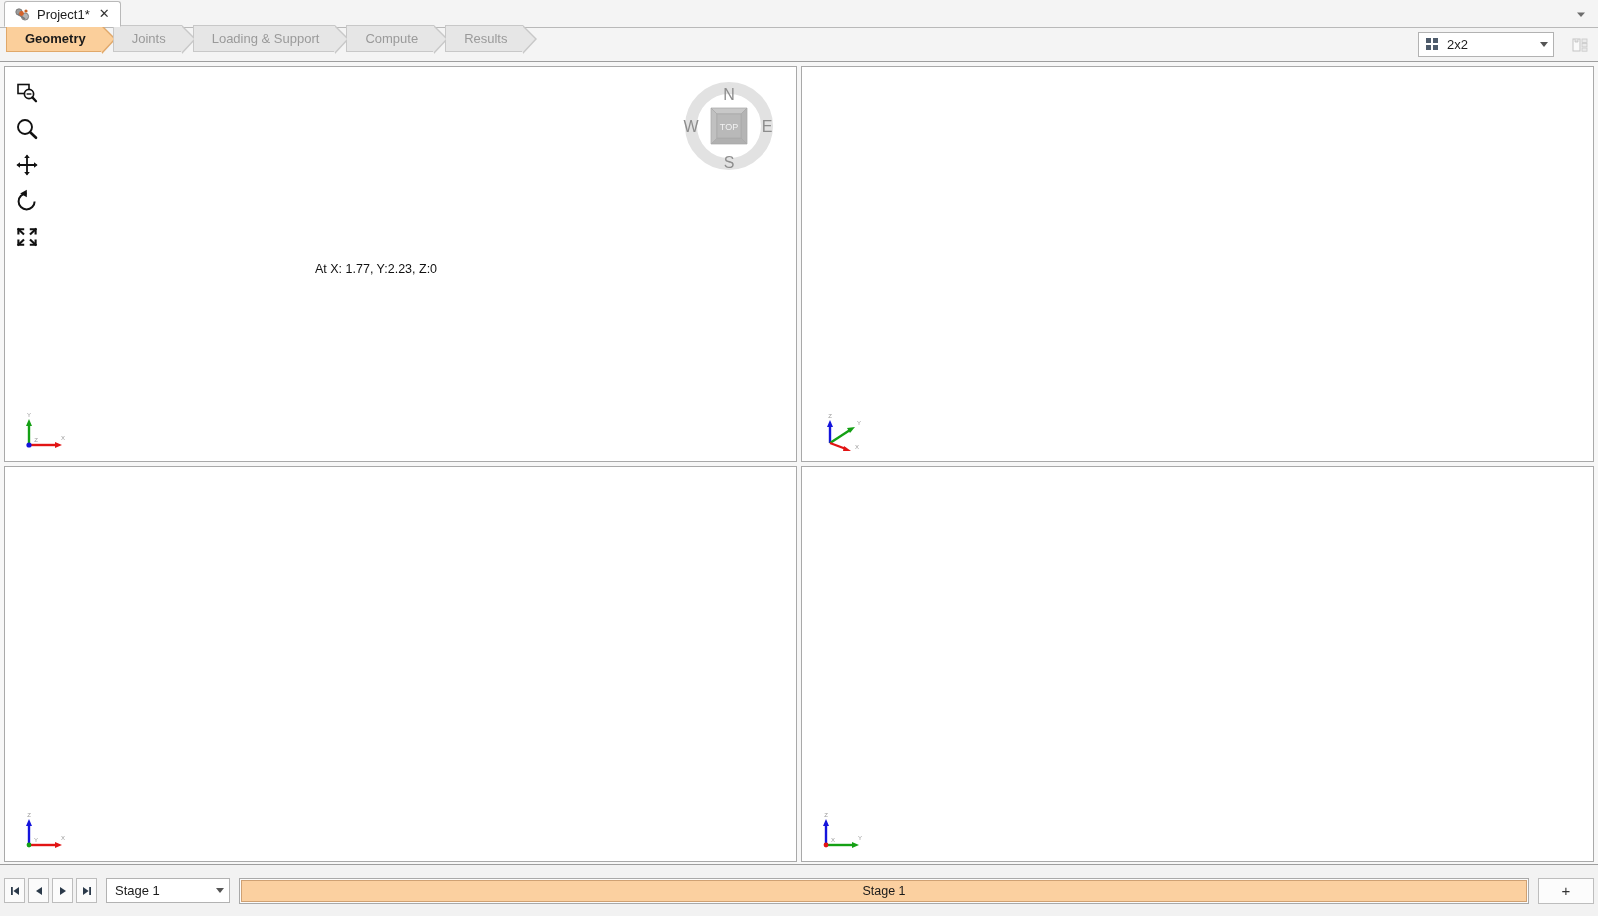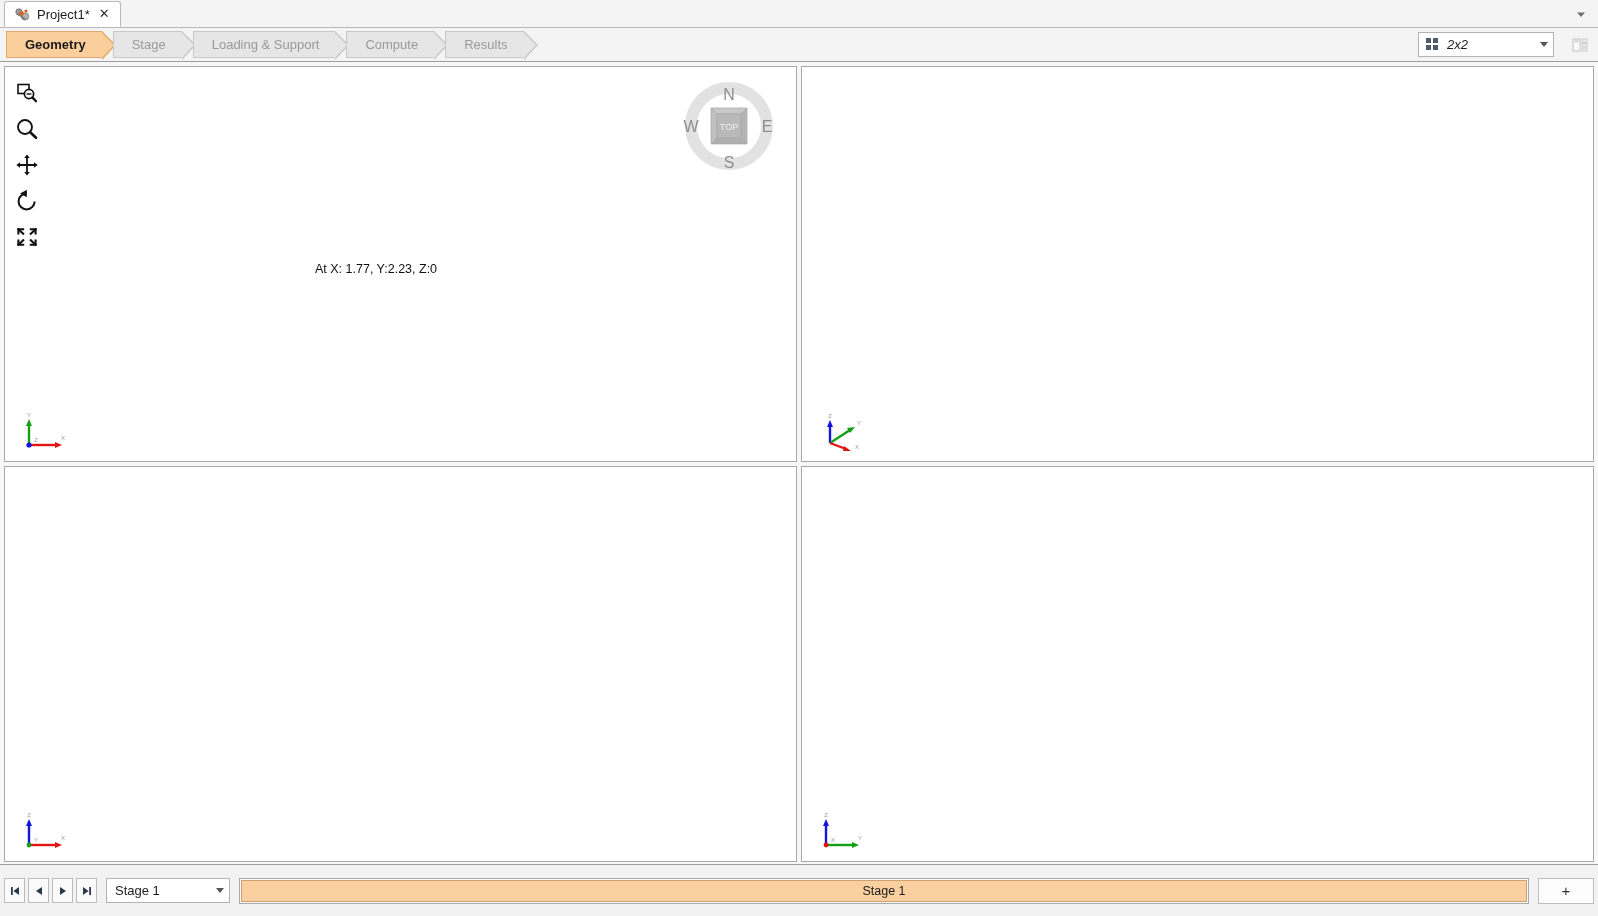--- a/index.html
+++ b/index.html
@@ -83,21 +83,21 @@
     height: 33px;
     background: #f4f4f4;
     border-bottom: 1px solid #9e9e9e;
     display: flex;
     align-items: center;
     position: relative;
     flex: 0 0 auto;
   }
   .steps {
     display: flex;
-    align-items: center;
+    align-items: flex-end;
     height: 14px;
     margin-left: 2px;
   }
   .step {
     position: relative;
     height: 27px;
     display: flex;
     align-items: center;
     padding: 0 16px 0 18px;
     box-sizing: border-box;
@@ -154,21 +154,20 @@
     display: flex;
     align-items: center;
     padding: 0 5px 0 7px;
     box-sizing: border-box;
     gap: 8px;
   }
   .layout-select .lbl {
     font-size: 13px;
     color: #1b1b1b;
     flex: 1 1 auto;
-    font-style: italic;
   }
   .grid-icon {
     width: 13px;
     height: 13px;
     display: grid;
     grid-template-columns: 5px 5px;
     grid-template-rows: 5px 5px;
     gap: 2px;
     flex: 0 0 auto;
   }
@@ -363,21 +362,21 @@
       </svg>
     </span>
   </div>
 
   <div class="ribbon">
     <div class="steps">
       <div class="step first active">
         <span>Geometry</span>
       </div>
       <div class="step">
-        <span>Stage</span>
+        <span>Joints</span>
       </div>
       <div class="step">
         <span>Loading &amp; Support</span>
       </div>
       <div class="step">
         <span>Compute</span>
       </div>
       <div class="step">
         <span>Results</span>
       </div>

